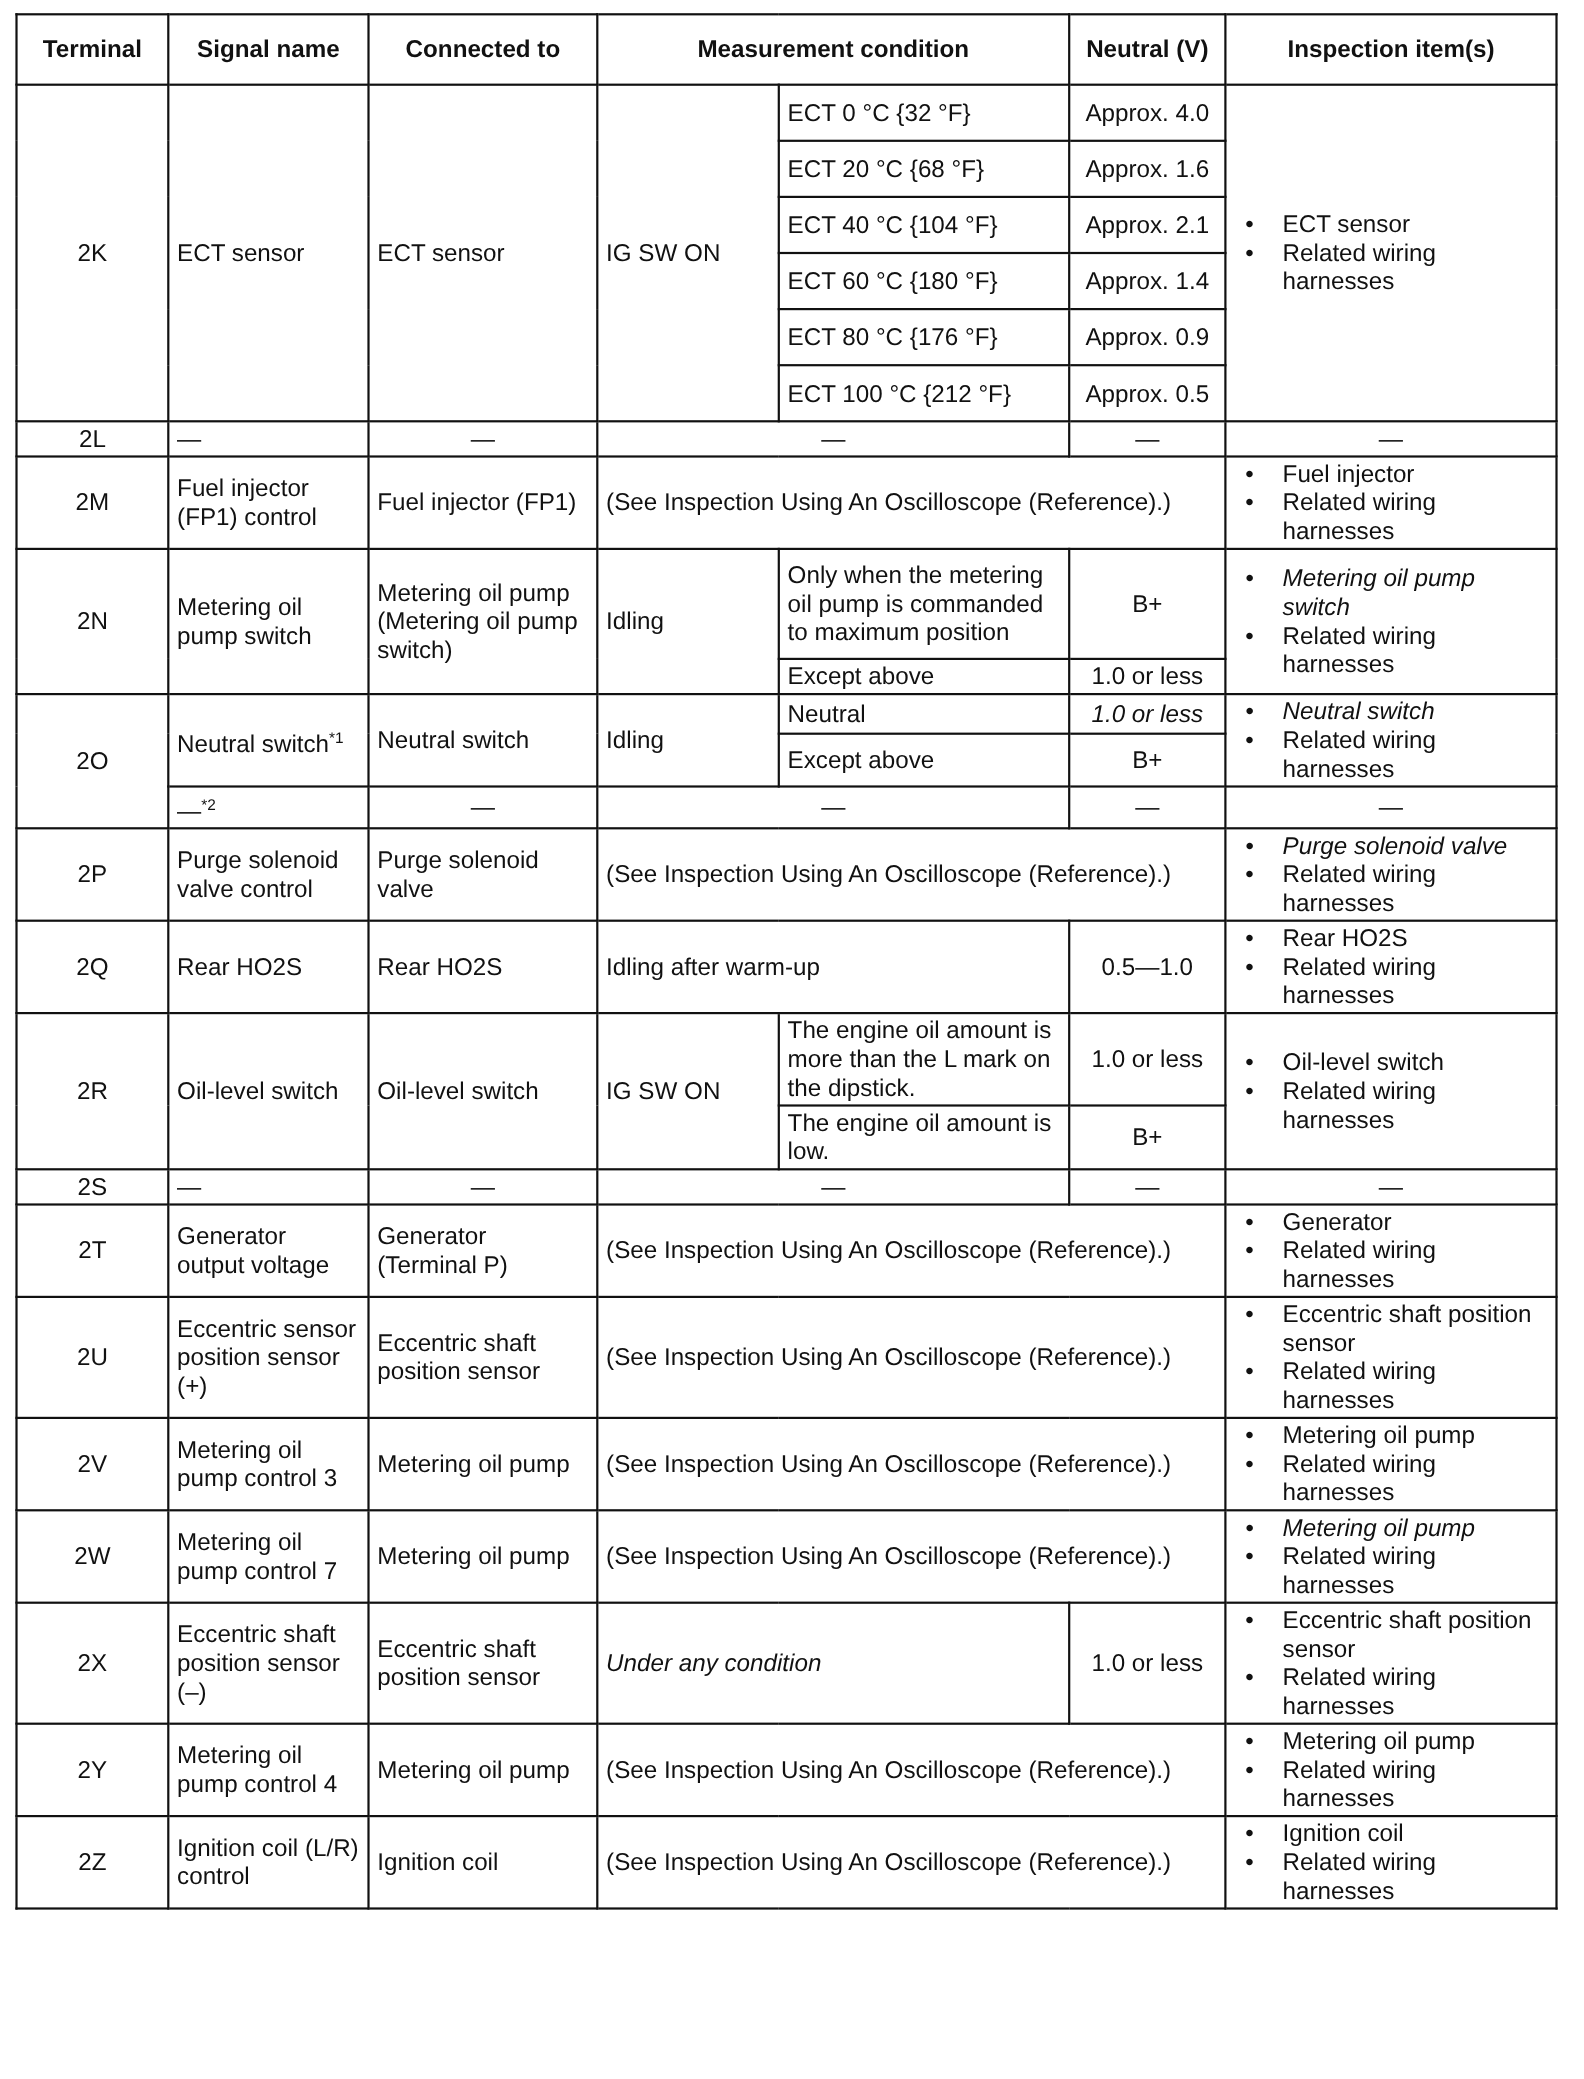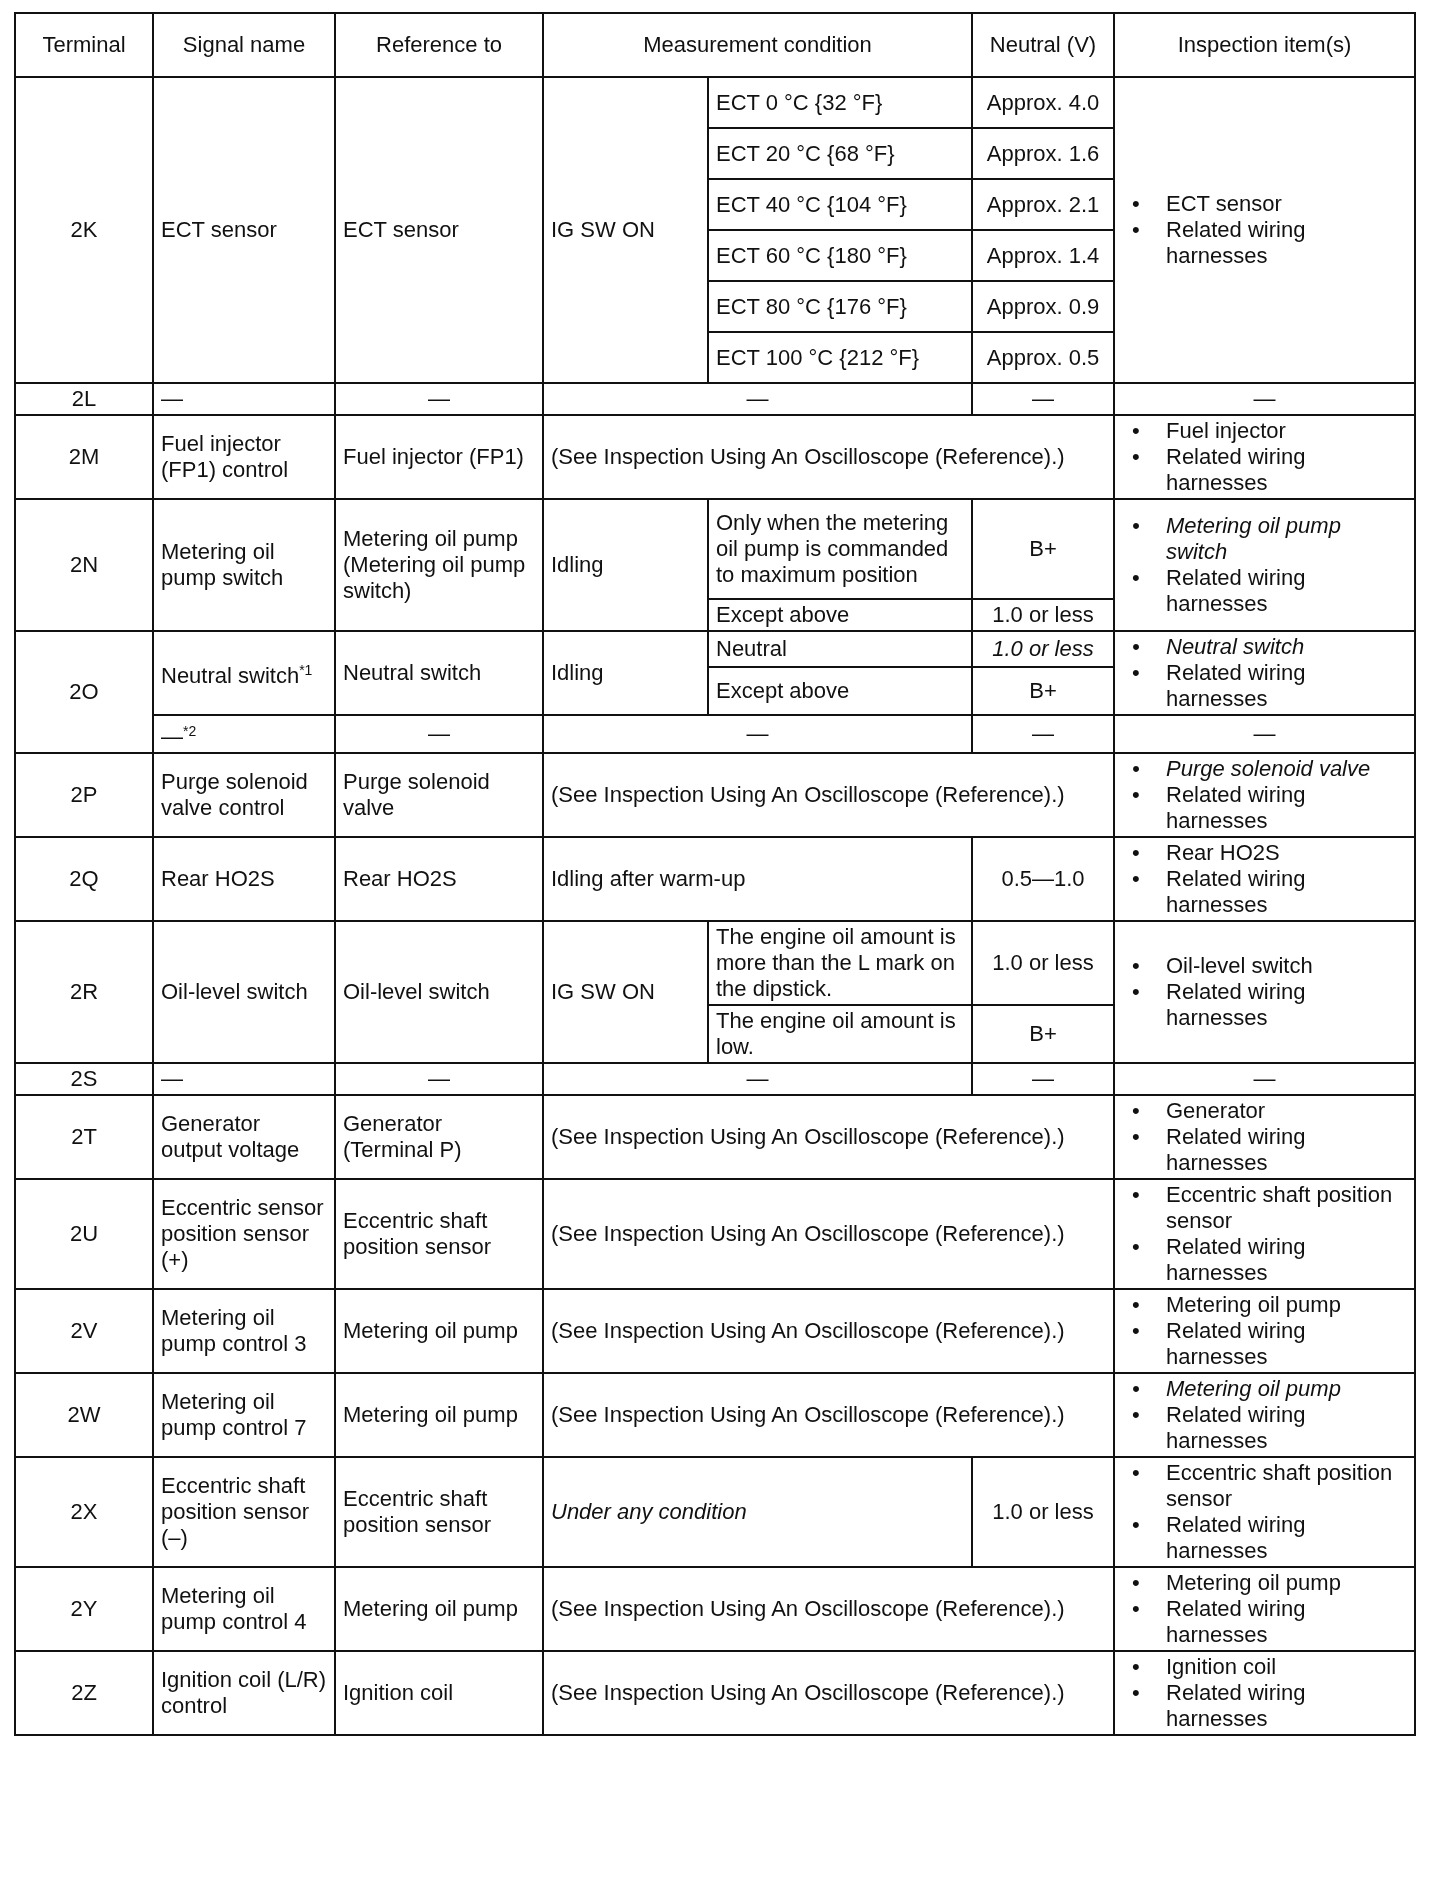--- a/index.html
+++ b/index.html
@@ -6,21 +6,21 @@
   body { width: 1440px; height: 1890px; position: relative; font-family: "Liberation Sans", sans-serif; color: #111; }
   table.spec {
     position: absolute; left: 14px; top: 12px;
     width: 1400px; border-collapse: collapse;
     table-layout: fixed;
     font-size: 22px; line-height: 26px;
   }
   table.spec td, table.spec th {
     border: 2px solid #111; padding: 2px 7px; vertical-align: middle;
   }
-  table.spec th { font-weight: normal; text-align: center; height: 58px; line-height: 24px; }
+  table.spec th { font-weight: bold; text-align: center; height: 58px; line-height: 24px; }
   .c { text-align: center; }
   ul.items { margin: 0; padding: 0 0 0 44px; list-style: none; }
   ul.items li { position: relative; }
   ul.items li::before { content: "\2022"; position: absolute; left: -34px; }
   .it { font-style: italic; }
   sup { font-size: 14px; }
 </style>
 </head>
 <body>
 
@@ -31,21 +31,21 @@
       <col style="width:208px">
     <col style="width:165px">
       <col style="width:264px">
       <col style="width:142px">
       <col style="width:301px">
   </colgroup>
   <thead>
     <tr>
       <th>Terminal</th>
       <th>Signal name</th>
-      <th>Reference to</th>
+      <th>Connected to</th>
       <th colspan="2">Measurement condition</th>
       <th>Neutral (V)</th>
       <th>Inspection item(s)</th>
     </tr>
   </thead>
   <tbody>
 
     <tr style="height:51px">
       <td rowspan="6" class="c">2K</td>
       <td rowspan="6">ECT sensor</td>

